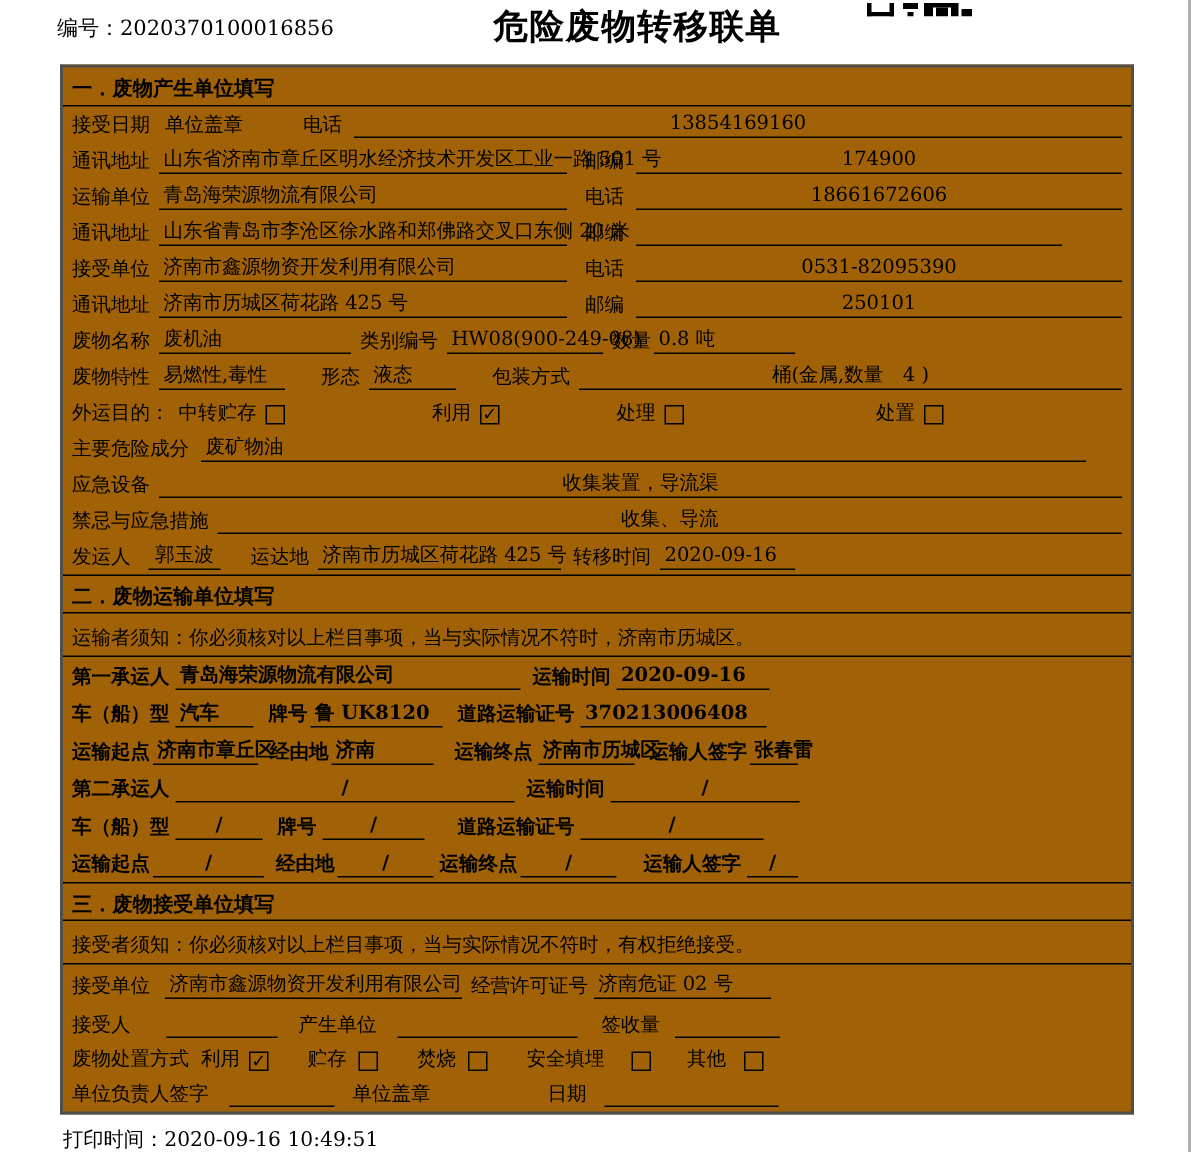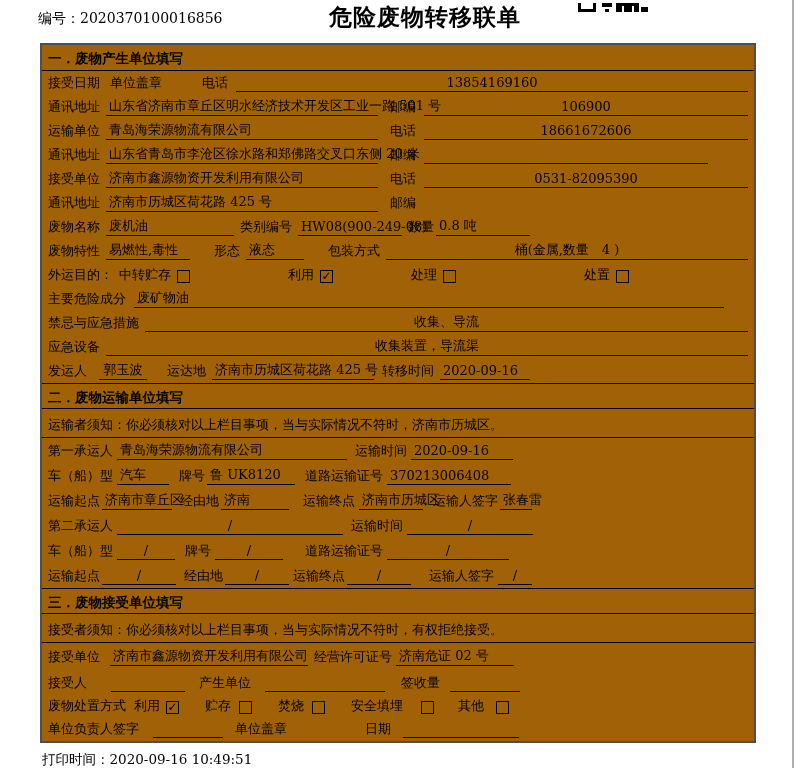--- a/index.html
+++ b/index.html
@@ -16,21 +16,21 @@
 
   .tbl { position:absolute; left:40px; top:43px; width:716px; box-sizing:border-box;
          border:2px solid #4f4f4f; background:#a16207; }
   .sec-h { font-weight:bold; font-size:13.5px; height:26px; box-sizing:border-box;
            padding:5px 6px 0; border-bottom:1px solid #000; }
   .sec-h.bt { border-top:1px solid #000; }
   .notice { height:29px; box-sizing:border-box; padding:7px 6px 0; border-bottom:1px solid #000; white-space:nowrap; }
 
   .row { display:flex; align-items:flex-end; height:24px; box-sizing:border-box;
          padding:0 6px 3px; white-space:nowrap; }
-  .row.h25 { height:25px; }
+  .row.h25 { height:25px;font-weight:bold; }
   .row.h26 { height:26px; }
   .row.h22 { height:22px; padding-bottom:2px; }
   .lbl { flex:none; }
   .ul { flex:none; border-bottom:1px solid #000; box-sizing:border-box;
         padding:0 3px; overflow:visible; min-height:17px; }
   .ul.grow { flex:1;text-align:center; }
   .ul.ctr { text-align:center; }
 
   .cb { flex:none; width:13px; height:13px; box-sizing:border-box; border:1.5px solid #000;
         margin-left:6px; margin-bottom:1px; text-align:center; line-height:10px;
@@ -70,21 +70,21 @@
     <span class="lbl">接受日期</span>
     <span class="lbl" style="margin-left:10px">单位盖章</span>
     <span class="lbl" style="margin-left:40px">电话</span>
     <span class="ul grow" style="margin-left:8px">13854169160</span>
   </div>
 
   <div class="row">
     <span class="lbl">通讯地址</span>
     <span class="ul" style="margin-left:6px;width:272px">山东省济南市章丘区明水经济技术开发区工业一路 501 号</span>
     <span class="lbl" style="margin-left:12px">邮编</span>
-    <span class="ul grow" style="margin-left:8px">106900</span>
+    <span class="ul grow" style="margin-left:8px">174900</span>
   </div>
 
   <div class="row">
     <span class="lbl">运输单位</span>
     <span class="ul" style="margin-left:6px;width:272px">青岛海荣源物流有限公司</span>
     <span class="lbl" style="margin-left:12px">电话</span>
     <span class="ul grow" style="margin-left:8px">18661672606</span>
   </div>
 
   <div class="row">
@@ -98,20 +98,21 @@
     <span class="lbl">接受单位</span>
     <span class="ul" style="margin-left:6px;width:272px">济南市鑫源物资开发利用有限公司</span>
     <span class="lbl" style="margin-left:12px">电话</span>
     <span class="ul grow" style="margin-left:8px">0531-82095390</span>
   </div>
 
   <div class="row">
     <span class="lbl">通讯地址</span>
     <span class="ul" style="margin-left:6px;width:272px">济南市历城区荷花路 425 号</span>
     <span class="lbl" style="margin-left:12px">邮编</span>
+    <span class="ul grow" style="margin-left:8px">250101</span>
   </div>
 
   <div class="row">
     <span class="lbl">废物名称</span>
     <span class="ul" style="margin-left:6px;width:128px">废机油</span>
     <span class="lbl" style="margin-left:6px">类别编号</span>
     <span class="ul" style="margin-left:6px;width:104px">HW08(900-249-08)</span>
     <span class="lbl" style="margin-left:6px">数量</span>
     <span class="ul" style="margin-left:2px;width:94px">0.8 吨</span>
   </div>
@@ -136,27 +137,27 @@
     <span class="lbl" style="margin-left:128px">处置</span>
     <span class="cb"></span>
   </div>
 
   <div class="row">
     <span class="lbl">主要危险成分</span>
     <span class="ul" style="margin-left:8px;width:590px">废矿物油</span>
   </div>
 
   <div class="row">
+    <span class="lbl">应急设备</span>
+    <span class="ul grow" style="margin-left:6px">收集装置，导流渠</span>
+  </div>
+
+  <div class="row">
     <span class="lbl">禁忌与应急措施</span>
     <span class="ul grow" style="margin-left:6px">收集、导流</span>
-  </div>
-
-  <div class="row">
-    <span class="lbl">应急设备</span>
-    <span class="ul grow" style="margin-left:6px">收集装置，导流渠</span>
   </div>
 
   <div class="row">
     <span class="lbl">发运人</span>
     <span class="ul ctr" style="margin-left:12px;width:48px">郭玉波</span>
     <span class="lbl" style="margin-left:20px">运达地</span>
     <span class="ul" style="margin-left:6px;width:162px">济南市历城区荷花路 425 号</span>
     <span class="lbl" style="margin-left:8px">转移时间</span>
     <span class="ul" style="margin-left:6px;width:90px">2020-09-16</span>
   </div>

